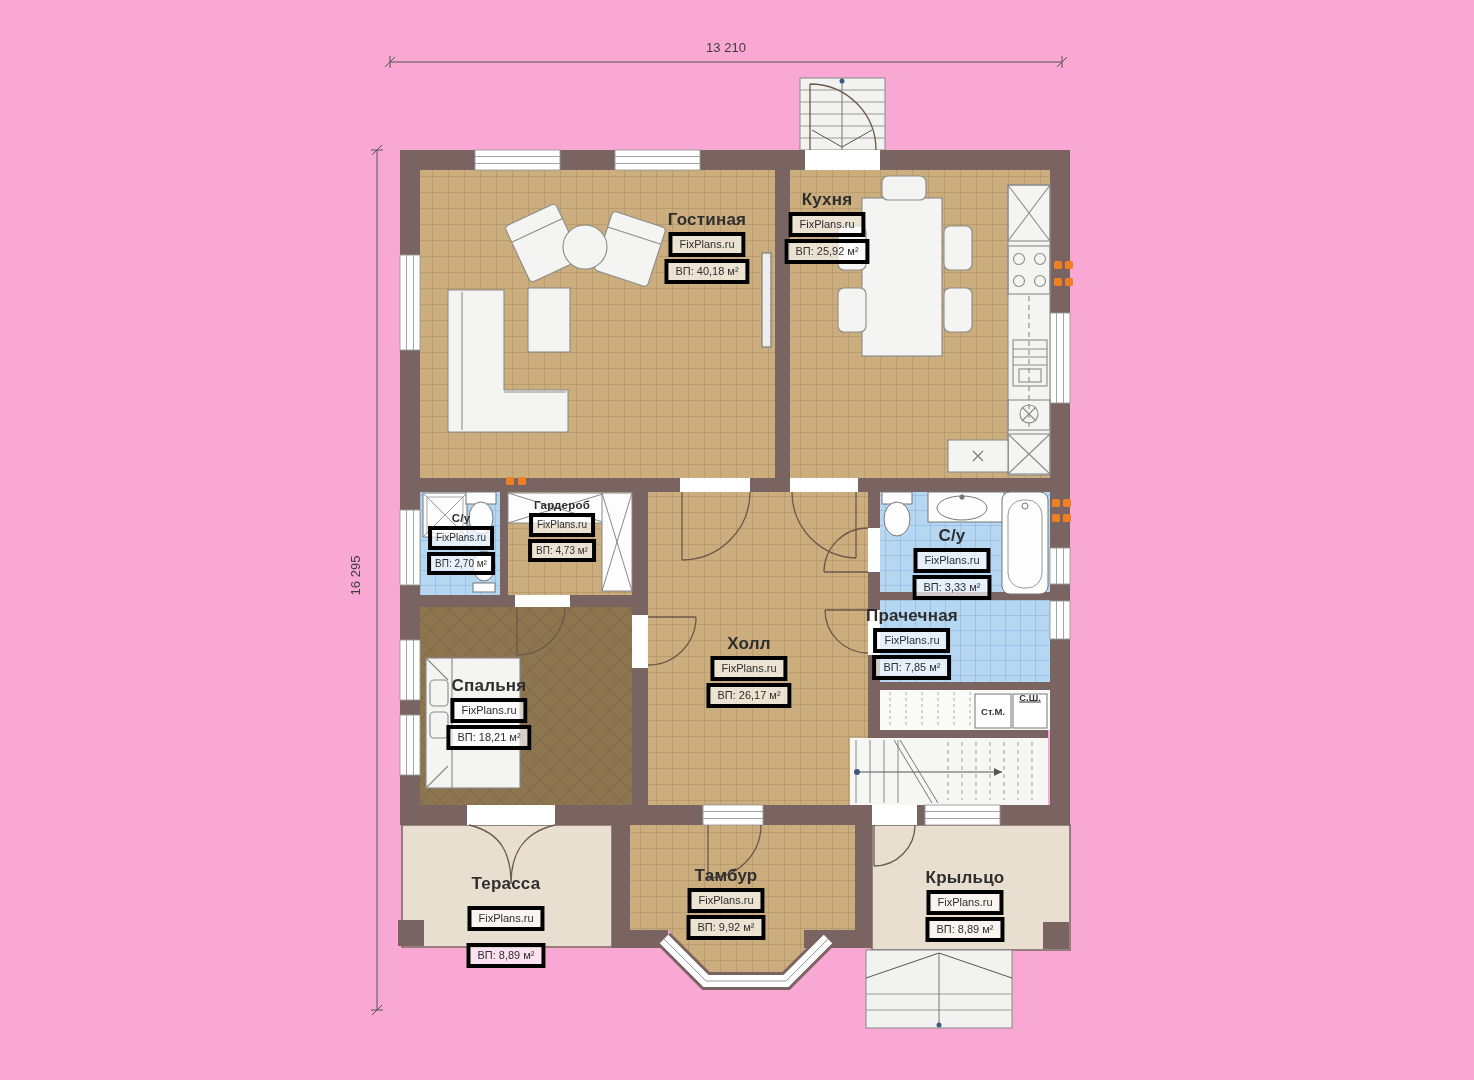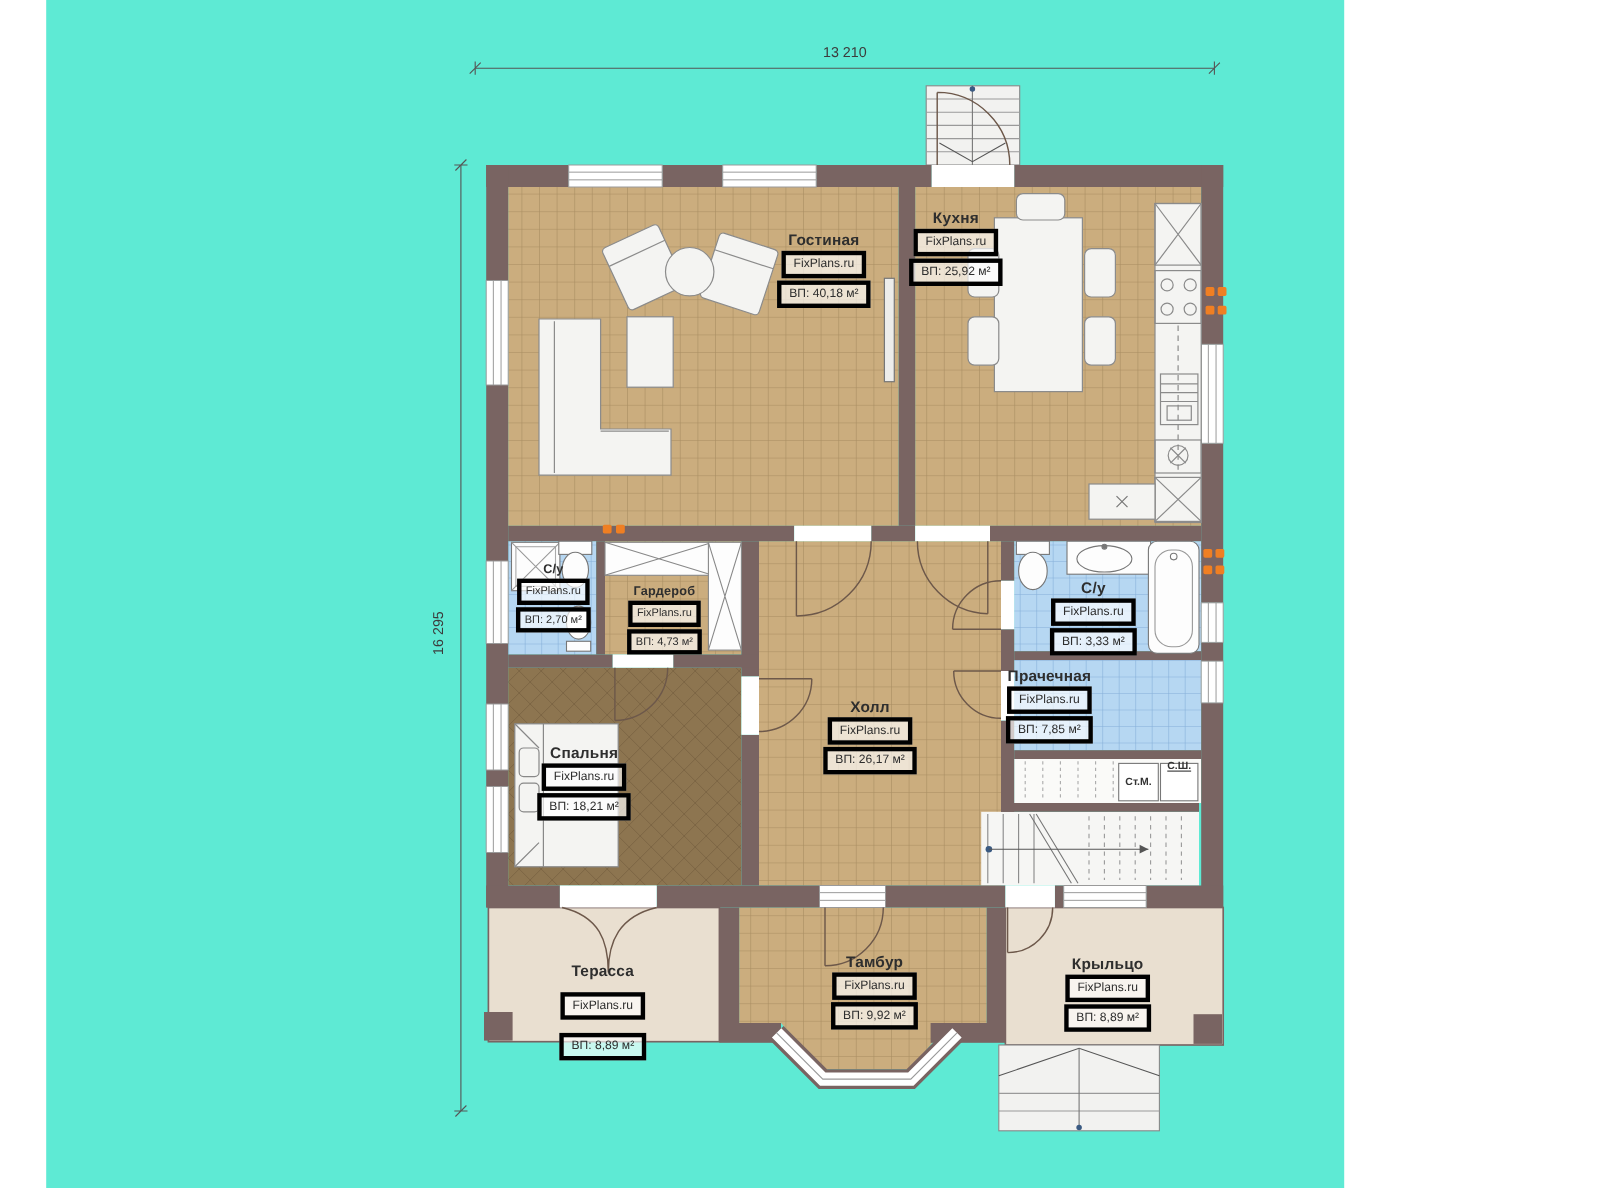--- a/index.html
+++ b/index.html
@@ -1,21 +1,21 @@
 <!DOCTYPE html>
 <html><head>
 <meta charset="utf-8">
 <style>
   html,body{margin:0;padding:0;background:#ffffff;}
-  .canvas{position:relative;width:1180px;height:1080px;background:#5eead4;overflow:hidden;
-          font-family:"Liberation Sans",sans-serif;margin-left:42px;}
+  .canvas{position:relative;width:1474px;height:1080px;background:#f9a8d4;overflow:hidden;
+          font-family:"Liberation Sans",sans-serif;}
   .canvas svg{position:absolute;left:0;top:0;}
   .room-label{position:absolute;transform:translateX(-50%);display:flex;flex-direction:column;
               align-items:center;gap:2px;color:#2e2e2e;text-align:center;z-index:5;}
-  .room-label .rname{font-weight:bold;font-size:14px;letter-spacing:.2px;white-space:nowrap;}
+  .room-label .rname{font-weight:bold;font-size:17px;letter-spacing:.2px;white-space:nowrap;}
   .room-label .rbox{font-size:11px;border:4px solid #000000;background:rgba(255,255,255,.66);
                     padding:1px 7px;line-height:1.35;white-space:nowrap;}
   .room-label.small .rname{font-size:11.5px;}
   .room-label.small .rbox{font-size:10px;padding:1px 4px;}
   .appl{position:absolute;transform:translate(-50%,-50%);font-size:9.5px;font-weight:bold;
         color:#333;z-index:5;white-space:nowrap;}
   .dim{position:absolute;font-size:13px;color:#3c3c3c;z-index:5;white-space:nowrap;}
   .dim-top{left:726px;top:40px;transform:translateX(-50%);}
   .dim-left{left:336px;top:568px;transform:rotate(-90deg);}
 </style>
@@ -355,21 +355,21 @@
   <div class="rbox">FixPlans.ru</div>
   <div class="rbox">ВП: 25,92 м²</div>
 </div>
 
 <div class="room-label small" style="left:461px;top:512px;">
   <div class="rname">С/у</div>
   <div class="rbox">FixPlans.ru</div>
   <div class="rbox">ВП: 2,70 м²</div>
 </div>
 
-<div class="room-label small" style="left:562px;top:532px;">
+<div class="room-label small" style="left:562px;top:499px;">
   <div class="rname">Гардероб</div>
   <div class="rbox">FixPlans.ru</div>
   <div class="rbox">ВП: 4,73 м²</div>
 </div>
 
 <div class="room-label" style="left:952px;top:526px;">
   <div class="rname">С/у</div>
   <div class="rbox">FixPlans.ru</div>
   <div class="rbox">ВП: 3,33 м²</div>
 </div>
@@ -391,21 +391,21 @@
   <div class="rbox">FixPlans.ru</div>
   <div class="rbox">ВП: 18,21 м²</div>
 </div>
 
 <div class="room-label" style="left:506px;top:874px;gap:12px;">
   <div class="rname">Терасса</div>
   <div class="rbox">FixPlans.ru</div>
   <div class="rbox">ВП: 8,89 м²</div>
 </div>
 
-<div class="room-label" style="left:753px;top:866px;">
+<div class="room-label" style="left:726px;top:866px;">
   <div class="rname">Тамбур</div>
   <div class="rbox">FixPlans.ru</div>
   <div class="rbox">ВП: 9,92 м²</div>
 </div>
 
 <div class="room-label" style="left:965px;top:868px;">
   <div class="rname">Крыльцо</div>
   <div class="rbox">FixPlans.ru</div>
   <div class="rbox">ВП: 8,89 м²</div>
 </div>

